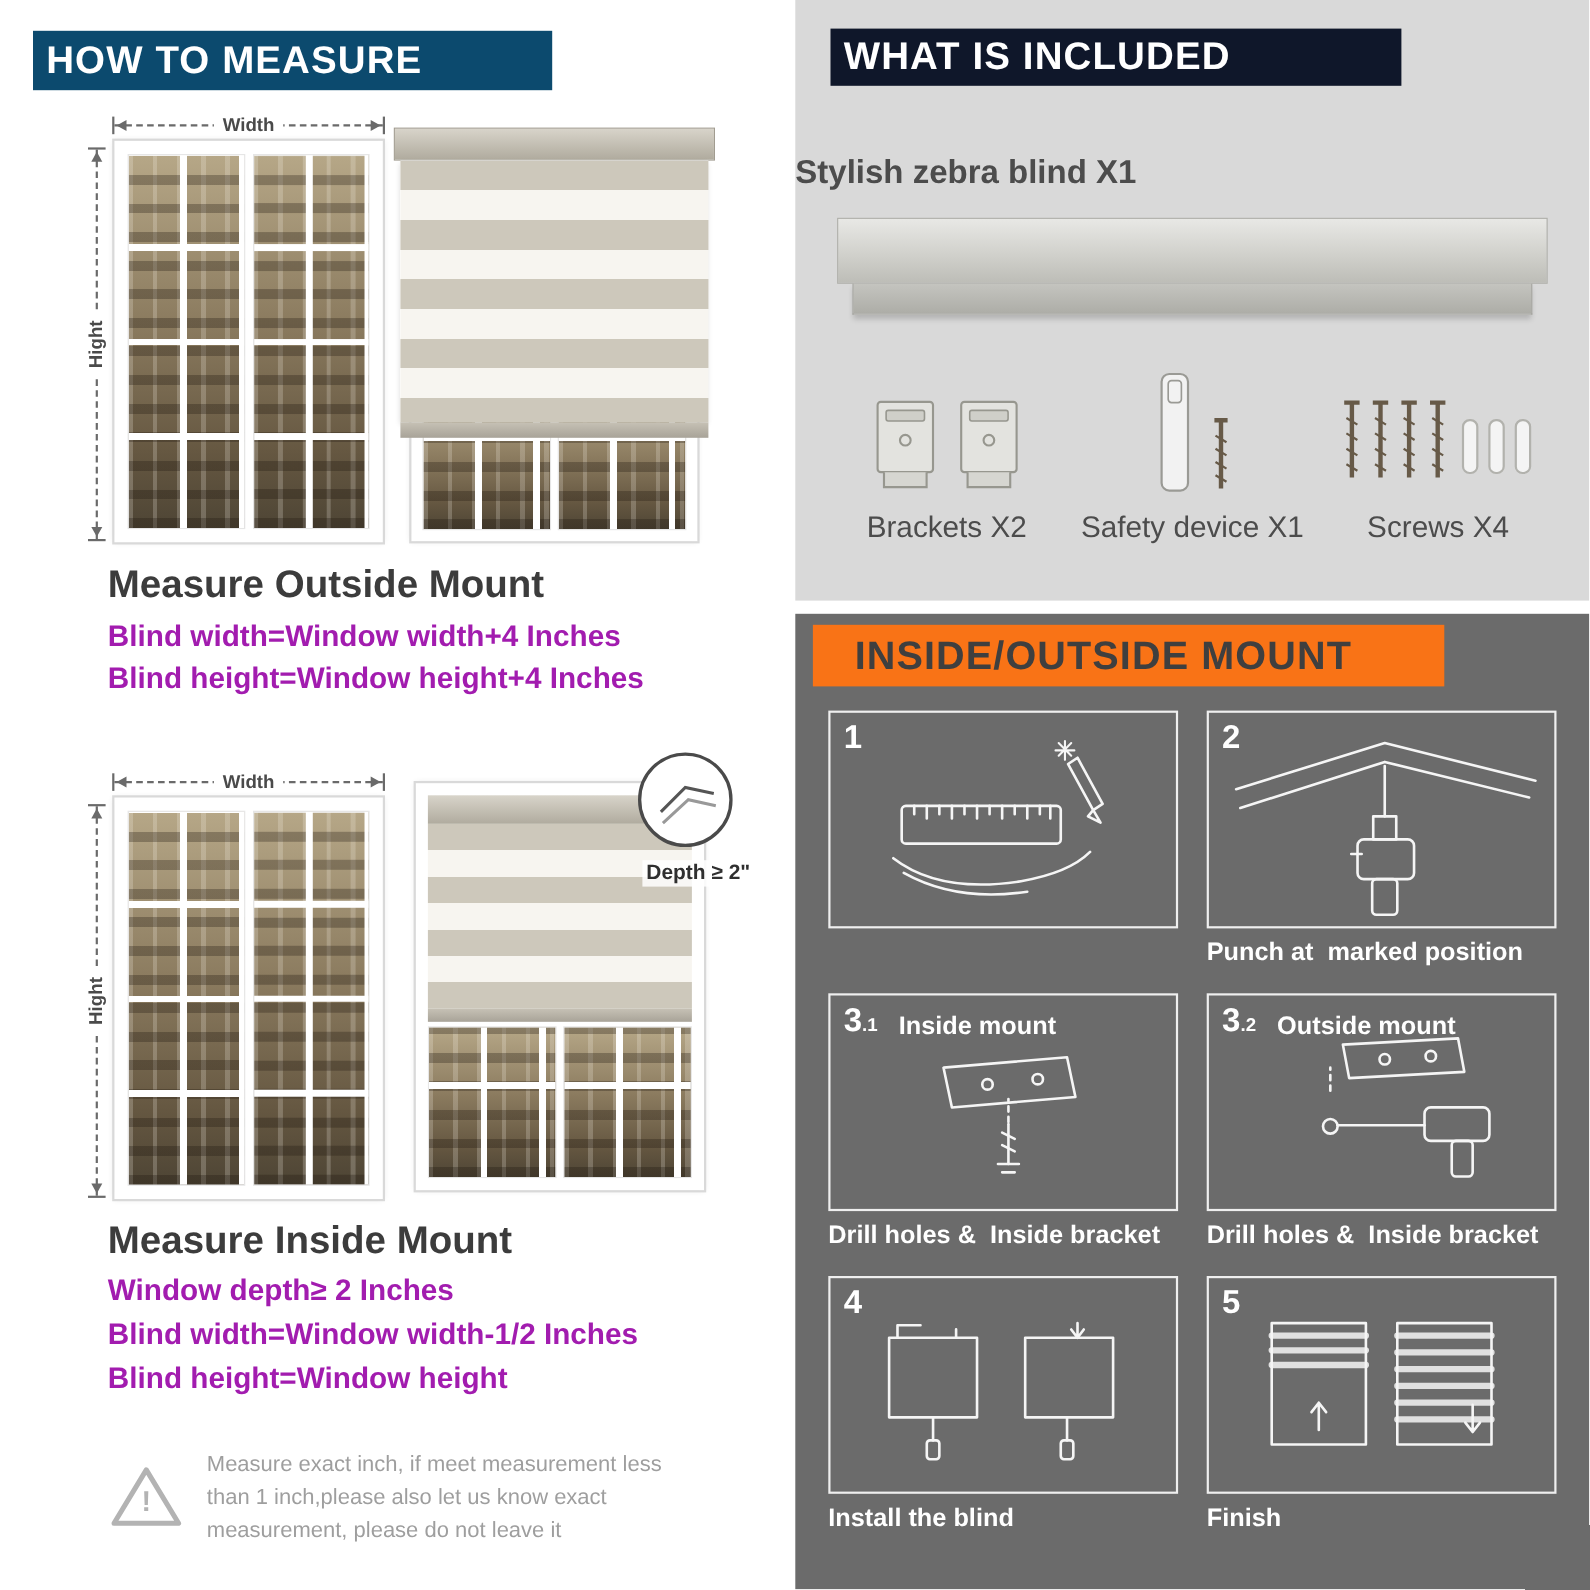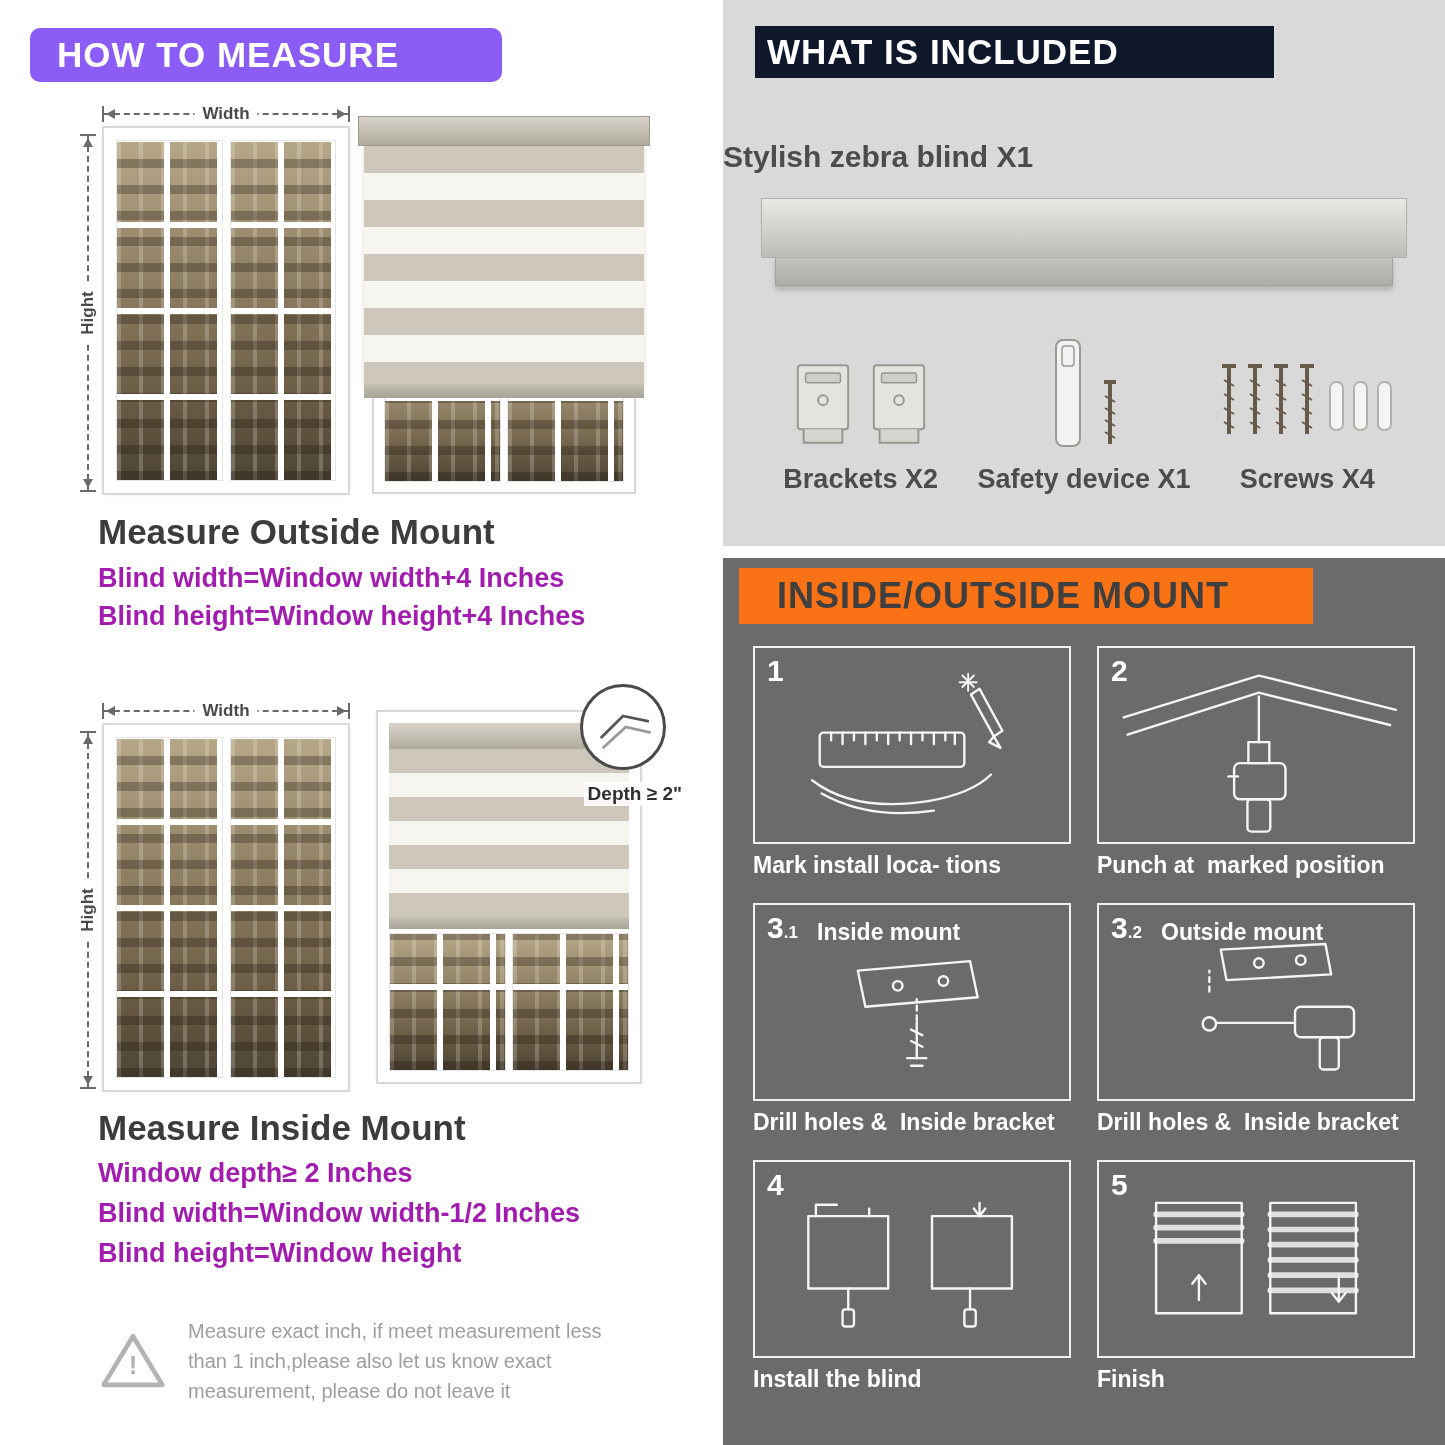--- a/index.html
+++ b/index.html
@@ -2,22 +2,22 @@
 <html><head>
 <meta charset="utf-8">
 <style>
   * { margin:0; padding:0; box-sizing:border-box; }
   html,body { background:#fff; }
   .page { position:relative; width:1445px; height:1445px; background:#fff;
           font-family:"Liberation Sans", sans-serif; overflow:hidden; }
 
   
   .banner-how { position:absolute; left:30px; top:28px; width:472px; height:54px;
-    background:#8b5cf6; color:#fff; font-size:35px; font-weight:bold;
-    line-height:54px; padding-left:27px; letter-spacing:1px;border-radius:10px; }
+    background:#0c4a6e; color:#fff; font-size:35px; font-weight:bold;
+    line-height:54px; padding-left:12px; letter-spacing:1px; }
 
   .win-group { position:absolute; width:270px; height:398px; }
   .window { position:absolute; left:24px; top:28px; width:244px; height:365px;
     background:#fff; border:9px solid #fff; outline:2px solid #d9d9d9;
     box-shadow:0 0 6px rgba(0,0,0,0.12); display:flex; gap:7px; padding:3px; }
   .casement { flex:1; border:1px solid #e6e6e6;
     background-image:
       repeating-linear-gradient(0deg, rgba(0,0,0,0) 0 80px, #ffffff 80px 86px),
       repeating-linear-gradient(90deg, rgba(0,0,0,0) 0 47px, #ffffff 47px 53px),
       repeating-linear-gradient(0deg, rgba(30,22,14,0.30) 0 9px, rgba(0,0,0,0) 9px 26px),
@@ -94,21 +94,21 @@
     font-size:30px; font-weight:bold; color:#4c4c4c; }
   .headrail-top { position:absolute; left:38px; top:198px; width:646px; height:60px;
     background:linear-gradient(180deg,#e8e8e5 0%, #d1d1cc 55%, #bdbdb7 100%);
     border:1px solid #b0b0aa; }
   .headrail-lip { position:absolute; left:52px; top:258px; width:618px; height:28px;
     background:linear-gradient(180deg,#c4c4bf,#adada7); border:1px solid #a2a29c; border-top:none;
     box-shadow:0 4px 5px rgba(0,0,0,0.18); }
   .parts-row { position:absolute; left:26px; right:26px; top:330px; display:flex; }
   .part { flex:1; display:flex; flex-direction:column; align-items:center; }
   .part-art { height:128px; display:flex; align-items:flex-end; justify-content:center; gap:14px; padding-bottom:6px; }
-  .part-label { font-size:27px; font-weight:bold; color:#4c4c4c; margin-top:6px; white-space:nowrap;text-align:center; }
+  .part-label { font-size:27px; font-weight:normal; color:#4c4c4c; margin-top:6px; white-space:nowrap;text-align:center; }
 
   
   .mount { position:absolute; left:723px; top:558px; width:722px; height:887px; background:#6b6b6b; }
   .banner-mount { position:absolute; left:16px; top:10px; width:574px; height:56px;
     background:#f97316; color:#3f3f3f; font-size:36px; font-weight:bold;
     line-height:56px; padding-left:38px; letter-spacing:1px; }
   .steps-grid { position:absolute; left:30px; top:88px; width:662px;
     display:grid; grid-template-columns:1fr 1fr; column-gap:26px; row-gap:24px; }
   .step-box { position:relative; height:198px; border:2px solid #efefef; }
   .step-num { position:absolute; left:12px; top:8px; color:#fff; font-size:30px;
@@ -298,21 +298,20 @@
           <svg class="step-art" viewBox="0 0 330 198" fill="none" stroke="#f5f5f5" stroke-width="2.5" stroke-linecap="round" stroke-linejoin="round">
             <rect x="68" y="86" width="152" height="36" rx="4"></rect>
             <path d="M80 86 v8 M92 86 v12 M104 86 v8 M116 86 v12 M128 86 v8 M140 86 v12 M152 86 v8 M164 86 v12 M176 86 v8 M188 86 v12 M200 86 v8 M210 86 v12"></path>
             <path d="M236 40 L260 84 L251 90 L227 46 Z"></path>
             <path d="M251 90 L258 102 L246 96 Z"></path>
             <path d="M224 24 v18 M215 33 h18 M218 26 l12 12 M230 26 l-12 12" stroke-width="2"></path>
             <path d="M60 136 q44 34 122 22 q46 -8 66 -28"></path>
             <path d="M70 150 q50 28 118 18"></path>
           </svg>
         </div>
-        <div class="step-caption">Mark install loca- tions</div>
       </div>
 
       <div class="step">
         <div class="step-box">
           <div class="step-num">
             <span>2</span><span class="sub"></span>
           </div>
           <div class="step-title"></div>
           <svg class="step-art" viewBox="0 0 330 198" fill="none" stroke="#f5f5f5" stroke-width="2.5" stroke-linecap="round" stroke-linejoin="round">
             <path d="M26 70 L168 26 L312 62"></path>

